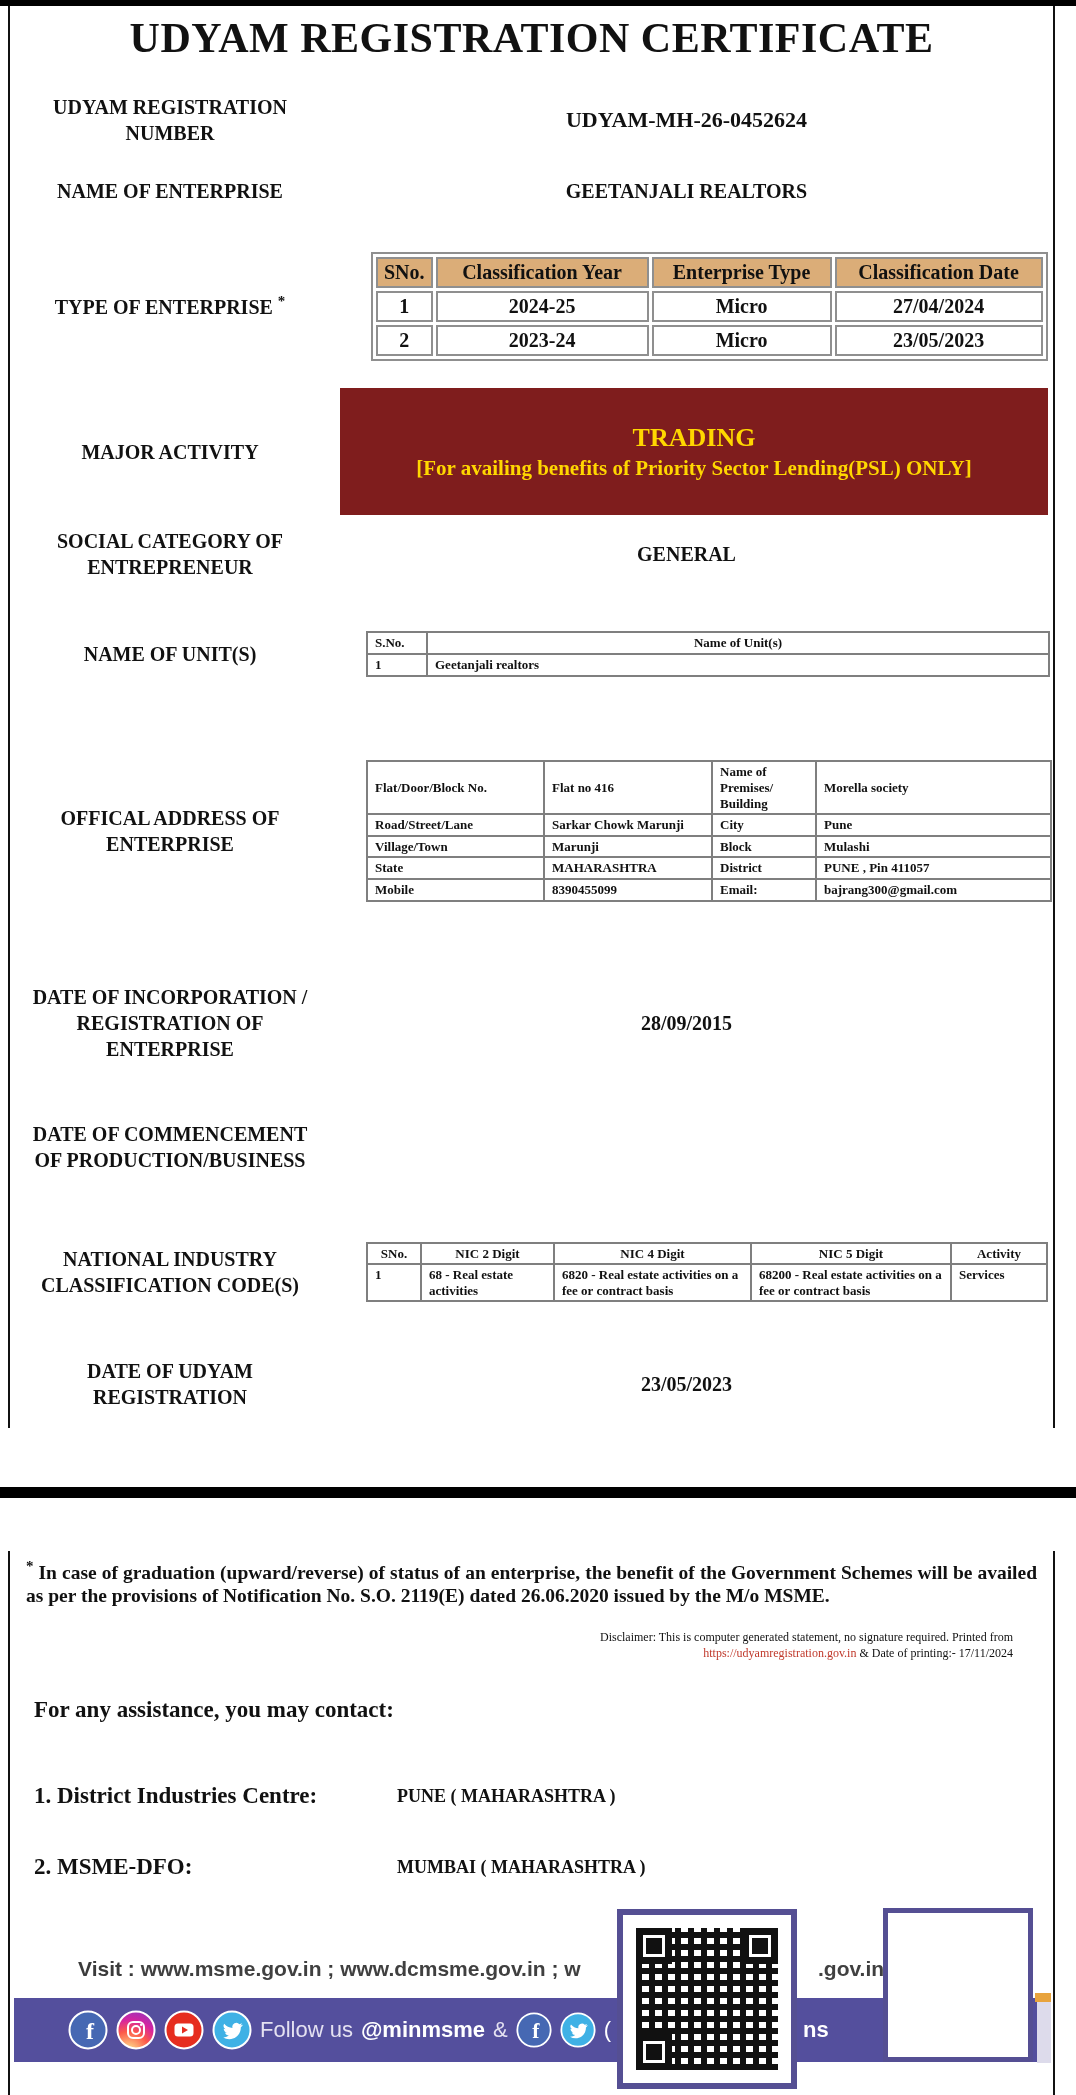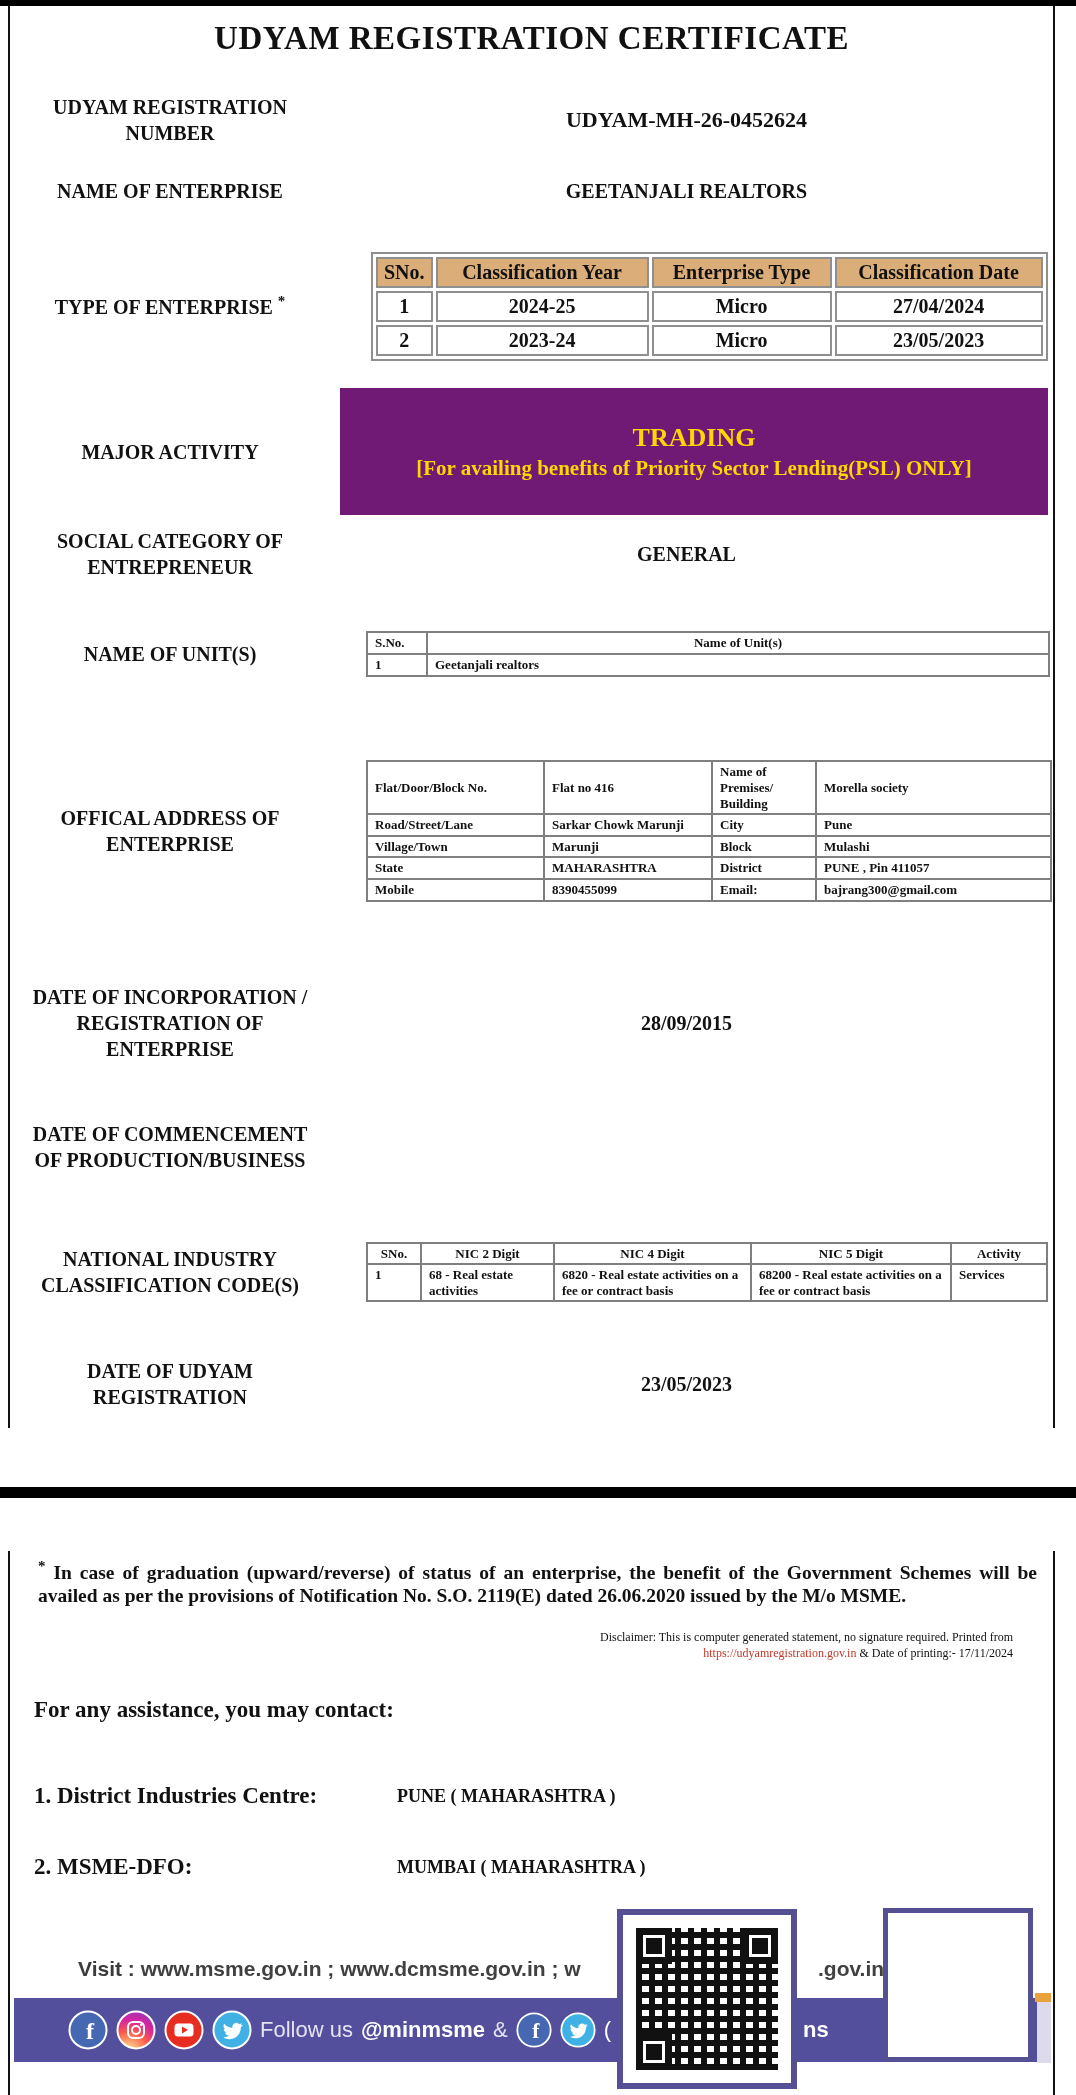--- a/index.html
+++ b/index.html
@@ -8,47 +8,47 @@
   .top-strip{position:absolute;left:0;top:0;width:1076px;height:6px;background:#000;}
   .cert-box{position:absolute;left:8px;top:6px;width:1043px;height:1422px;
             border-left:2px solid #111;border-right:2px solid #111;}
   .crow{position:absolute;left:0;right:0;display:flex;align-items:center;}
   .lbl{width:300px;margin-left:10px;text-align:center;font-weight:700;font-size:20px;line-height:1.3;}
   .val{flex:1;display:flex;justify-content:center;align-items:center;text-align:center;
        font-weight:700;font-size:20px;}
   .val.tleft{justify-content:flex-start;}
   sup.star{font-size:15px;vertical-align:super;}
   .title-row{justify-content:center;}
-  .doc-title{font-size:33px;font-weight:700;margin:0;text-align:center;letter-spacing:.5px;}
+  .doc-title{font-size:42px;font-weight:700;margin:0;text-align:center;letter-spacing:.5px;}
 
   
   table{border-spacing:0;}
   .ttable{border-collapse:separate;border-spacing:3px;border:2px solid #8f8f8f;
           margin-left:51px;background:#fff;}
   .ttable th,.ttable td{border:2px solid #8f8f8f;font-weight:700;text-align:center;
           padding:2px 6px;font-size:20px;line-height:1.15;}
   .ttable th{background:#dbad78;}
 
   
   .gtable{border-collapse:collapse;margin-left:46px;background:#fff;}
   .gtable th,.gtable td{border:2px solid #7f7f7f;font-weight:700;font-size:13px;
           padding:2px 7px;line-height:1.2;text-align:left;vertical-align:middle;}
   .gtable th{text-align:center;}
   .nic td{vertical-align:top;}
 
-  .redbox{margin-left:20px;width:708px;height:127px;background:#701a75;color:#ffd700;
+  .redbox{margin-left:20px;width:708px;height:127px;background:#7f1d1d;color:#ffd700;
           display:flex;flex-direction:column;justify-content:center;text-align:center;font-weight:700;}
   .redbox .l1{font-size:26px;line-height:1.3;}
   .redbox .l2{font-size:21px;line-height:1.25;padding:0 34px;}
 
   .divider{position:absolute;left:0;top:1487px;width:1076px;height:11px;background:#000;}
 
   .bottom-box{position:absolute;left:8px;top:1551px;width:1043px;height:544px;
               border-left:2px solid #111;border-right:2px solid #111;}
-  .footnote{position:absolute;top:6px;left:28px;right:16px;font-size:19.5px;font-weight:700;
+  .footnote{position:absolute;top:6px;left:16px;right:16px;font-size:19.5px;font-weight:700;
             text-align:justify;line-height:1.22;}
   .disclaimer{position:absolute;top:78px;left:40px;right:40px;text-align:right;
               font-size:12px;line-height:1.35;}
   .dlink{color:#c0392b;text-decoration:none;}
   .assist{position:absolute;top:146px;left:24px;font-size:23px;font-weight:700;}
   .contact{position:absolute;left:24px;display:flex;align-items:center;}
   .c-label{width:335px;font-size:23px;font-weight:700;line-height:1.35;}
   .c-val{font-size:18px;font-weight:700;margin-left:28px;}
 
   .visit{position:absolute;top:392px;left:16px;right:0;height:52px;display:flex;align-items:center;

